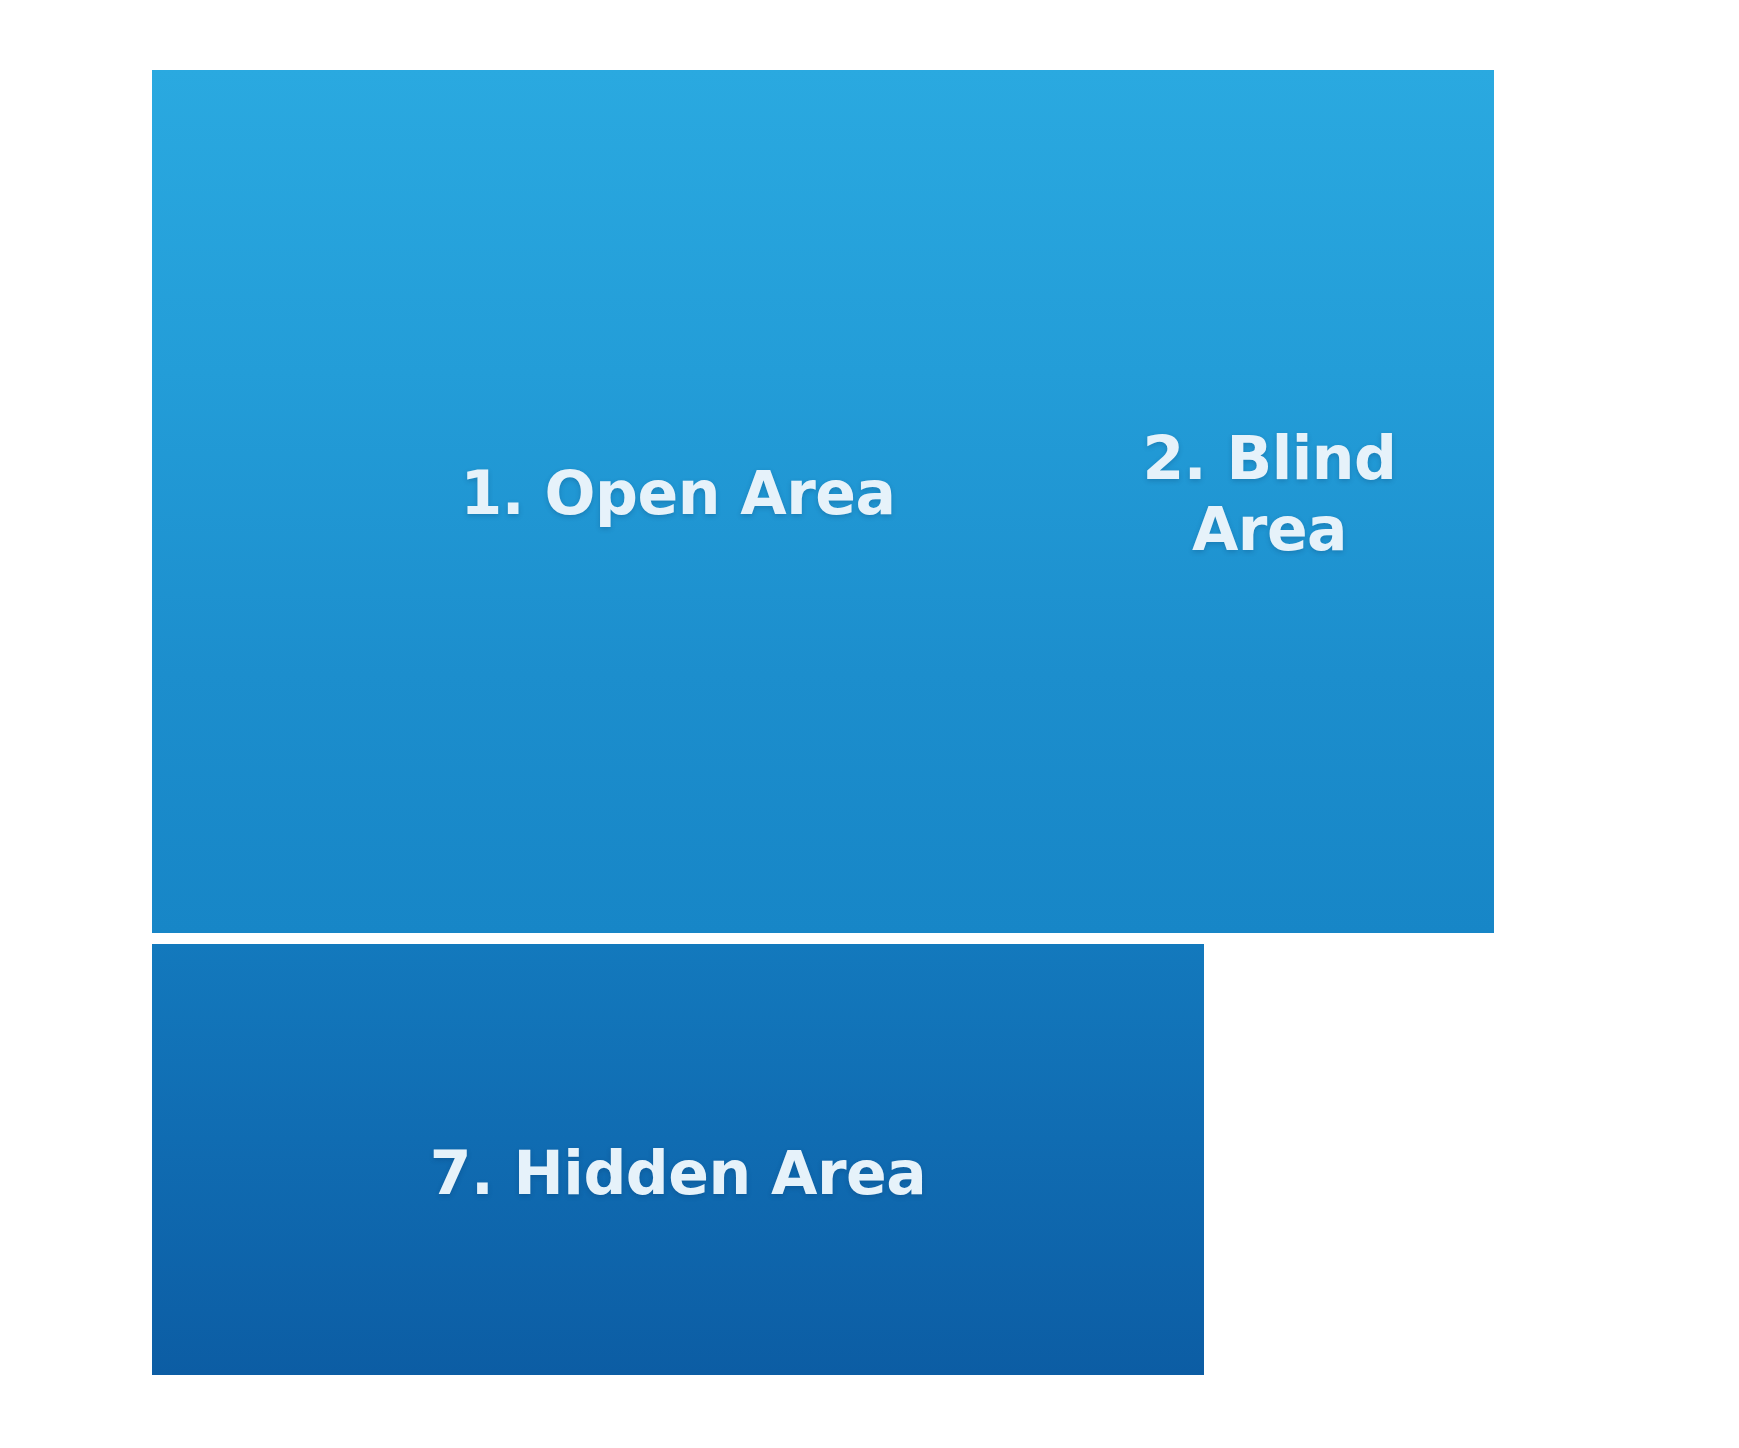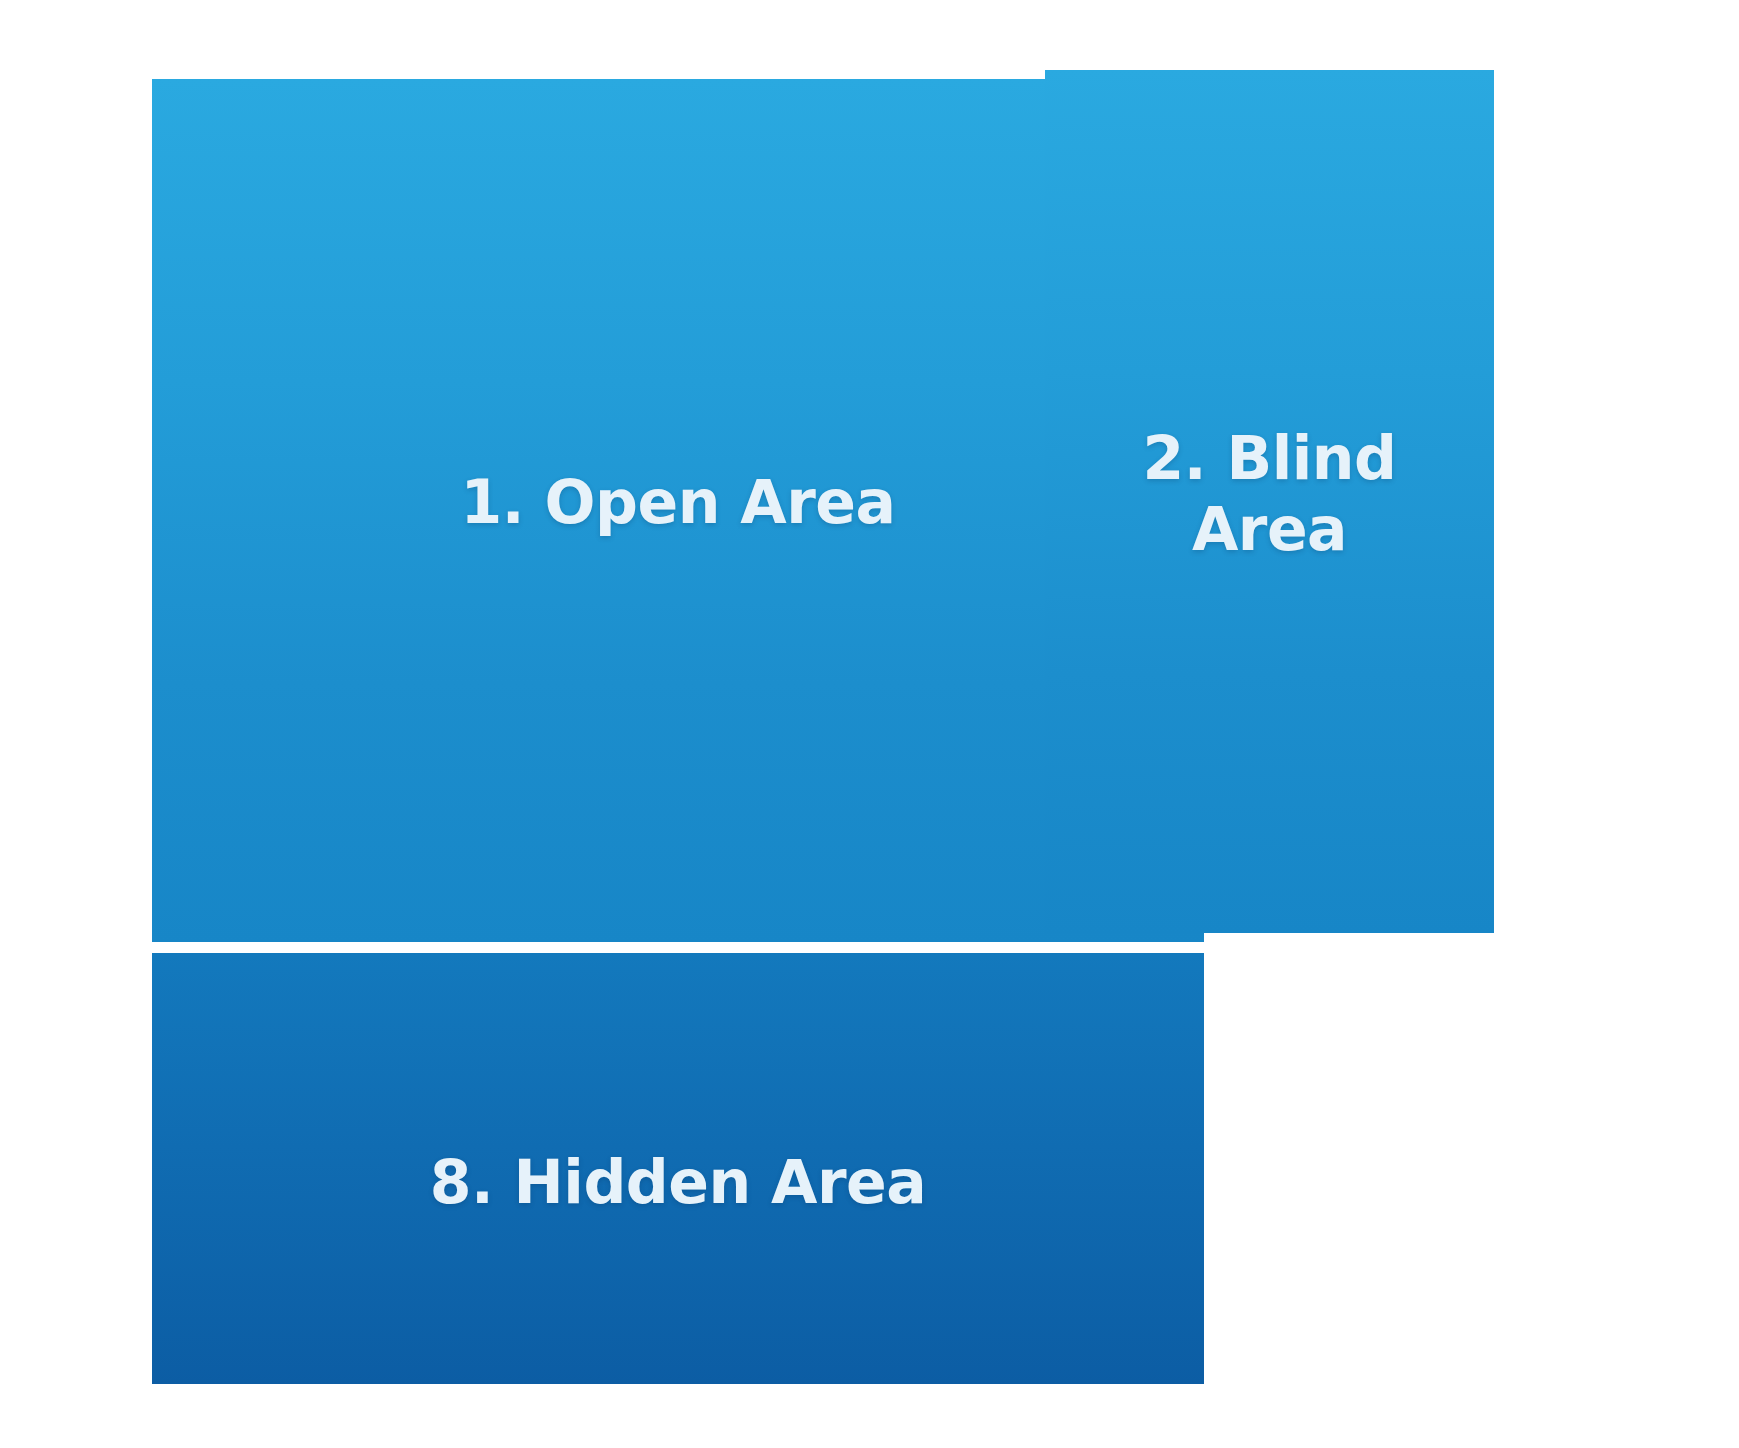--- a/index.html
+++ b/index.html
@@ -25,21 +25,21 @@
 
   .quadrant {
     position: absolute;
     box-sizing: border-box;
     display: flex;
     align-items: center;
     justify-content: center;
   }
 
   
-  .col-left  { left: 0px;   width: 1052px; margin-top: 9px;  }
+  .col-left  { left: 0px;   width: 1052px;  }
   .col-right { left: 893px; width: 449px;  }
   .row-top    { top: 0px;   height: 863px; }
   .row-bottom { top: 874px; height: 431px; }
 
   
   .shade-light {
     background: linear-gradient(to bottom, #2aa9e0 0%, #239dd8 35%, #1c8ecd 70%, #1786c7 100%);
   }
   
   .shade-dark {
@@ -72,17 +72,17 @@
 
   <div class="quadrant col-left row-top shade-light" id="q1">
     <span class="quadrant-label">1. Open Area</span>
   </div>
 
   <div class="quadrant col-right row-top shade-light" id="q2">
     <span class="quadrant-label">2. Blind Area</span>
   </div>
 
   <div class="quadrant col-left row-bottom shade-dark" id="q3">
-    <span class="quadrant-label">8. Hidden Area</span>
+    <span class="quadrant-label">7. Hidden Area</span>
   </div>
 
 
 </div>
 
 </body></html>

